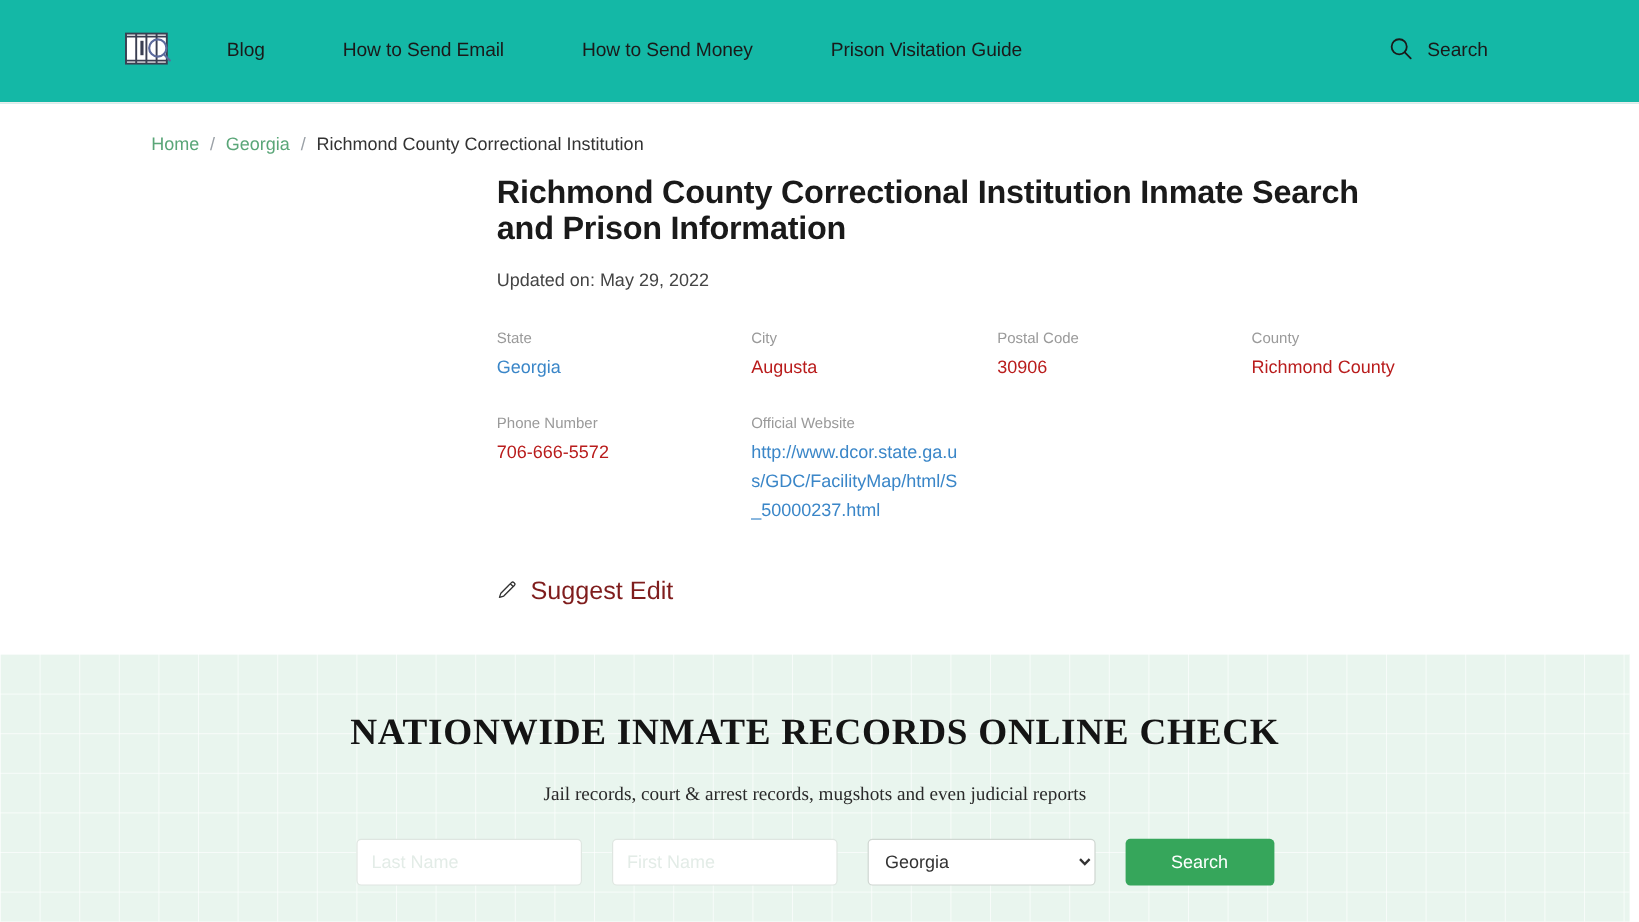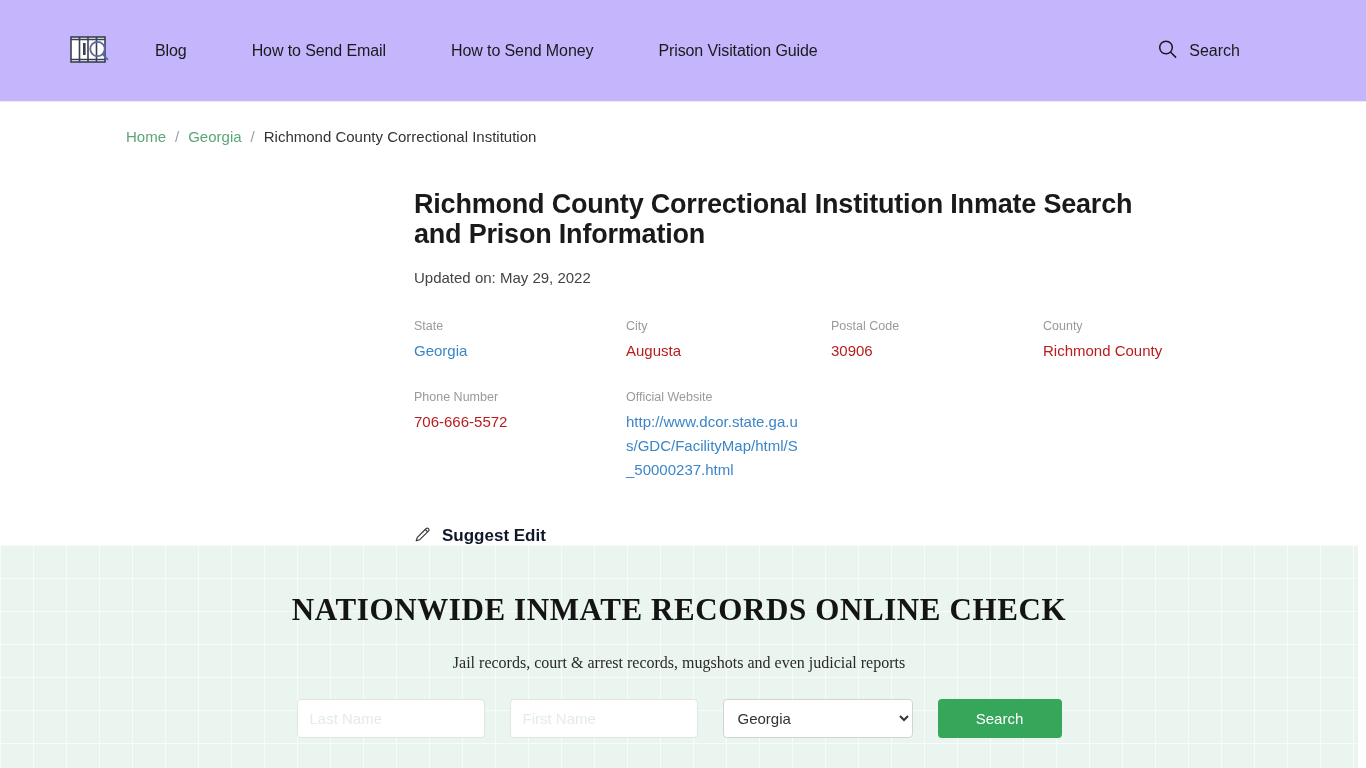--- a/index.html
+++ b/index.html
@@ -9,26 +9,26 @@
     width: 1366px;
     height: 768px;
     overflow: hidden;
     background: #ffffff;
     font-family: "Liberation Sans", sans-serif;
     -webkit-font-smoothing: antialiased;
   }
 
   
   .site-header {
-    height: 102px;
-    background: #c4b5fd;
+    height: 86px;
+    background: #14b8a6;
     border-bottom: 1px solid #ececec;
     display: flex;
     align-items: center;
-    padding: 0 68px;
+    padding: 0 102px;
     position: relative;
   }
   .logo {
     width: 46px;
     height: 40px;
     display: flex;
     align-items: center;
     justify-content: flex-start;
     flex: 0 0 auto;
     margin-right: 41px;
@@ -78,21 +78,21 @@
   }
   .breadcrumb .sep {
     color: #9aa0a6;
     margin: 0 9px;
   }
   .breadcrumb .current { color: #333333; }
 
   
   .article {
     padding: 0 126px;
-    margin-top: 44px;
+    margin-top: 16px;
   }
   .article-inner {
     margin-left: 288px;
     max-width: 730px;
   }
   h1.page-title {
     font-size: 27px;
     line-height: 30px;
     font-weight: bold;
     color: #1a1a1a;
@@ -137,23 +137,22 @@
   
   .suggest-edit {
     margin-top: 43px;
     display: inline-flex;
     align-items: center;
     gap: 10px;
     text-decoration: none;
     cursor: pointer;
   }
   .suggest-edit .label {
-    color: #0f172a;
-    font-size: 17px;
-    font-weight: bold;
+    color: #7f1d1d;
+    font-size: 21px;
   }
 
   
   .promo {
     position: absolute;
     left: 0;
     top: 545px;
     width: 1358px;
     height: 223px;
     background-color: #e9f5ee;

